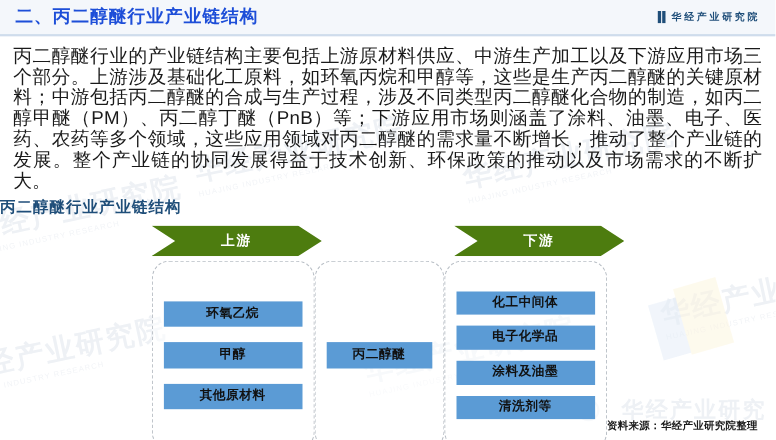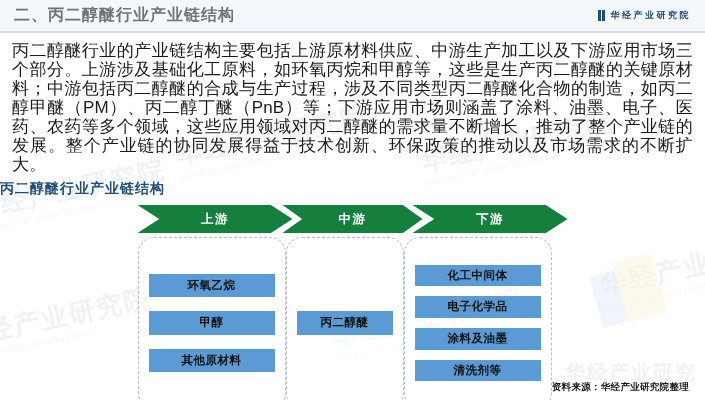--- a/index.html
+++ b/index.html
@@ -73,21 +73,21 @@
     height: 33px;
     background: #f4f7fb;
     border-bottom: 2px solid #cfdcec;
     display: flex;
     align-items: center;
     justify-content: space-between;
     padding: 0 14px 0 14px;
     box-sizing: border-box;
   }
   .header-title {
-    color: #737373;
+    color: #1d4ed8;
     font-size: 16px;
     font-weight: 700;
     letter-spacing: 1px;
     white-space: nowrap;
   }
   .brand {
     display: flex;
     align-items: center;
     gap: 6px;
   }
@@ -142,21 +142,21 @@
   .chevron-row {
     position: relative;
     width: 430px;
     margin: 0 auto;
     height: 28px;
   }
   .chevron {
     position: absolute;
     top: 0;
     height: 28px;
-    background: #15803d;
+    background: #4d7c0f;
     color: #ffffff;
     font-size: 12.5px;
     font-weight: 700;
     letter-spacing: 1.5px;
     display: flex;
     align-items: center;
     justify-content: center;
     clip-path: polygon(0 0, 86% 0, 100% 50%, 86% 100%, 0 100%, 14% 50%);
   }
   .chev-1 { left: 0px;   width: 155px; }
@@ -280,23 +280,20 @@
 
 <div class="paragraph">丙二醇醚行业的产业链结构主要包括上游原材料供应、中游生产加工以及下游应用市场三个部分。上游涉及基础化工原料，如环氧丙烷和甲醇等，这些是生产丙二醇醚的关键原材料；中游包括丙二醇醚的合成与生产过程，涉及不同类型丙二醇醚化合物的制造，如丙二醇甲醚（PM）、丙二醇丁醚（PnB）等；下游应用市场则涵盖了涂料、油墨、电子、医药、农药等多个领域，这些应用领域对丙二醇醚的需求量不断增长，推动了整个产业链的发展。整个产业链的协同发展得益于技术创新、环保政策的推动以及市场需求的不断扩大。</div>
 
 <div class="chart">
   <div class="chart-title">丙二醇醚行业产业链结构</div>
 
   <div class="chevron-row">
     <div class="chevron chev-1">
       <span>上游</span>
     </div>
-    <div class="chevron chev-2">
-      <span>中游</span>
-    </div>
     <div class="chevron chev-3">
       <span>下游</span>
     </div>
   </div>
 
   <div class="columns">
     <div class="col col-up">
       <div class="node">环氧乙烷</div>
       <div class="node">甲醇</div>
       <div class="node">其他原材料</div>

